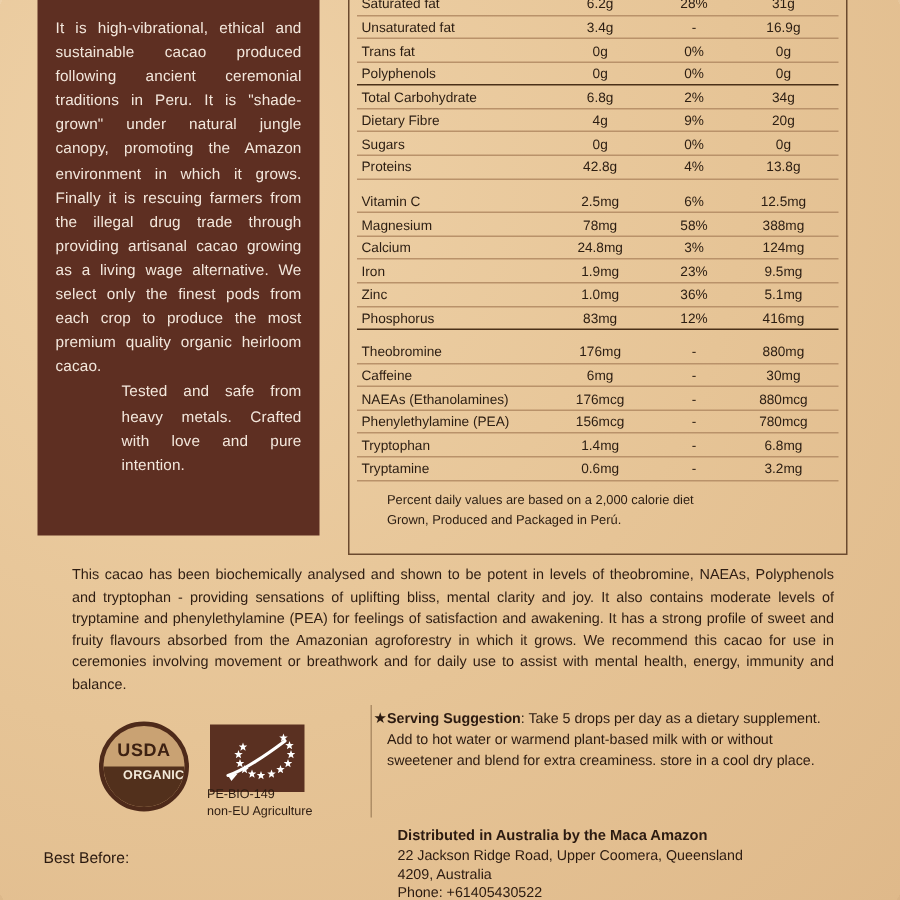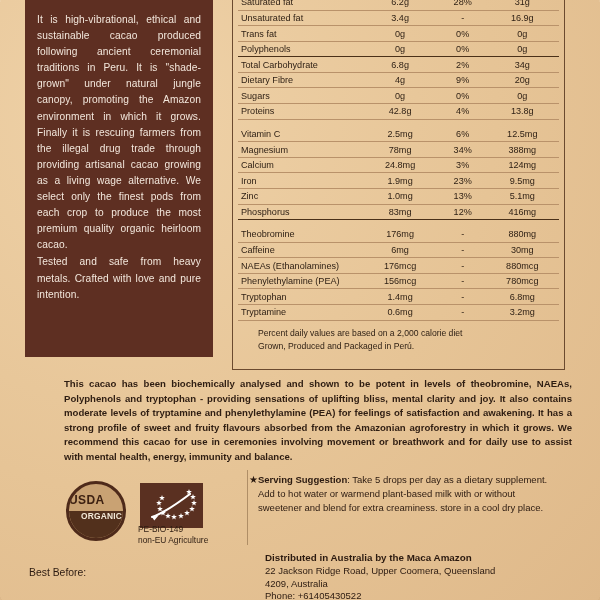--- a/index.html
+++ b/index.html
@@ -27,21 +27,21 @@
     background:#5e2f22;
     box-sizing:border-box;
     padding:14px 12px 10px 12px;
     color:#f3e7dc;
     font-size:10.2px;line-height:16.1px;
     text-align:justify;
     text-justify:inter-word;
     letter-spacing:.1px;
   }
   .story p{margin:0;}
-  .story p.second{margin-top:1px;}
+  .story p.second{margin-top:1px;margin-left:44px;}
 
   
   .nutri{
     position:absolute;left:232px;top:-6px;width:333px;height:376px;
     border:1px solid #6b4a2f;
     box-sizing:border-box;
     padding:0 5px;
   }
   table.nt{width:100%;border-collapse:collapse;font-size:9.1px;color:#2b1d12;}
   table.nt td{
@@ -57,39 +57,39 @@
   tr.thick td{border-bottom:1.6px solid #4a3018;}
   tr.spacer td{border-bottom:none;height:7px;padding:0;}
   .foot{
     font-size:8.6px;color:#2b1d12;line-height:13.6px;
     padding:6px 0 0 4px;
   }
   .foot div{white-space:nowrap;margin-left:16px;}
 
   
   .analysis{
-    position:absolute;left:64px;top:377px;width:508px;
+    position:absolute;left:48px;top:377px;width:508px;
     font-size:9.6px;line-height:14.6px;color:#2e1d12;
-    text-align:justify;text-justify:inter-word;font-weight:bold;
+    text-align:justify;text-justify:inter-word;
   }
 
   
   .usda{
     position:absolute;left:66px;top:481px;width:60px;height:60px;border-radius:50%;
     background:#c9a273;border:3px solid #4e2a1a;box-sizing:border-box;
     overflow:hidden;
   }
   .usda .half{position:absolute;left:0;right:0;bottom:0;height:50%;background:#52301c;}
   .usda .u{
-    position:absolute;left:0;right:0;top:9px;
+    position:absolute;left:0;right:0;top:9px;text-align:center;
     font-size:12px;font-weight:bold;color:#3d2112;letter-spacing:.4px;
   }
   .usda .o{
-    position:absolute;left:0;right:0;top:27px;text-align:left;
-    font-size:8.4px;font-weight:bold;color:#f4ead9;letter-spacing:.2px;margin-left:12px;
+    position:absolute;left:0;right:0;top:27px;text-align:right;
+    font-size:8.4px;font-weight:bold;color:#f4ead9;letter-spacing:.2px;
   }
 
   .eu{
     position:absolute;left:140px;top:483px;width:63px;height:45px;
     background:#5a3021;overflow:hidden;
   }
   .eu svg{display:block;}
   .eucap{
     position:absolute;left:138px;top:524px;width:120px;
     font-size:8.4px;line-height:11.4px;color:#2e1d12;
@@ -188,39 +188,39 @@
           </tr>
           <tr>
             <td class="nm">Vitamin C</td>
             <td class="v1">2.5mg</td>
             <td class="v2">6%</td>
             <td class="v3">12.5mg</td>
           </tr>
           <tr>
             <td class="nm">Magnesium</td>
             <td class="v1">78mg</td>
-            <td class="v2">34%</td>
+            <td class="v2">58%</td>
             <td class="v3">388mg</td>
           </tr>
           <tr>
             <td class="nm">Calcium</td>
             <td class="v1">24.8mg</td>
             <td class="v2">3%</td>
             <td class="v3">124mg</td>
           </tr>
           <tr>
             <td class="nm">Iron</td>
             <td class="v1">1.9mg</td>
             <td class="v2">23%</td>
             <td class="v3">9.5mg</td>
           </tr>
           <tr>
             <td class="nm">Zinc</td>
             <td class="v1">1.0mg</td>
-            <td class="v2">13%</td>
+            <td class="v2">36%</td>
             <td class="v3">5.1mg</td>
           </tr>
           <tr class="thick">
             <td class="nm">Phosphorus</td>
             <td class="v1">83mg</td>
             <td class="v2">12%</td>
             <td class="v3">416mg</td>
           </tr>
           <tr class="spacer">
             <td colspan="4"></td>

